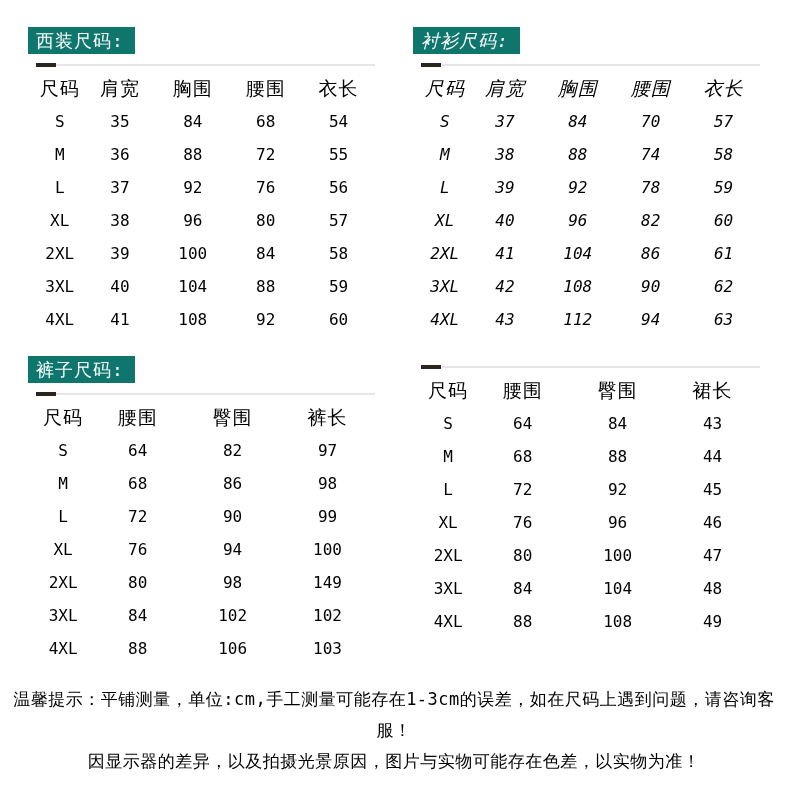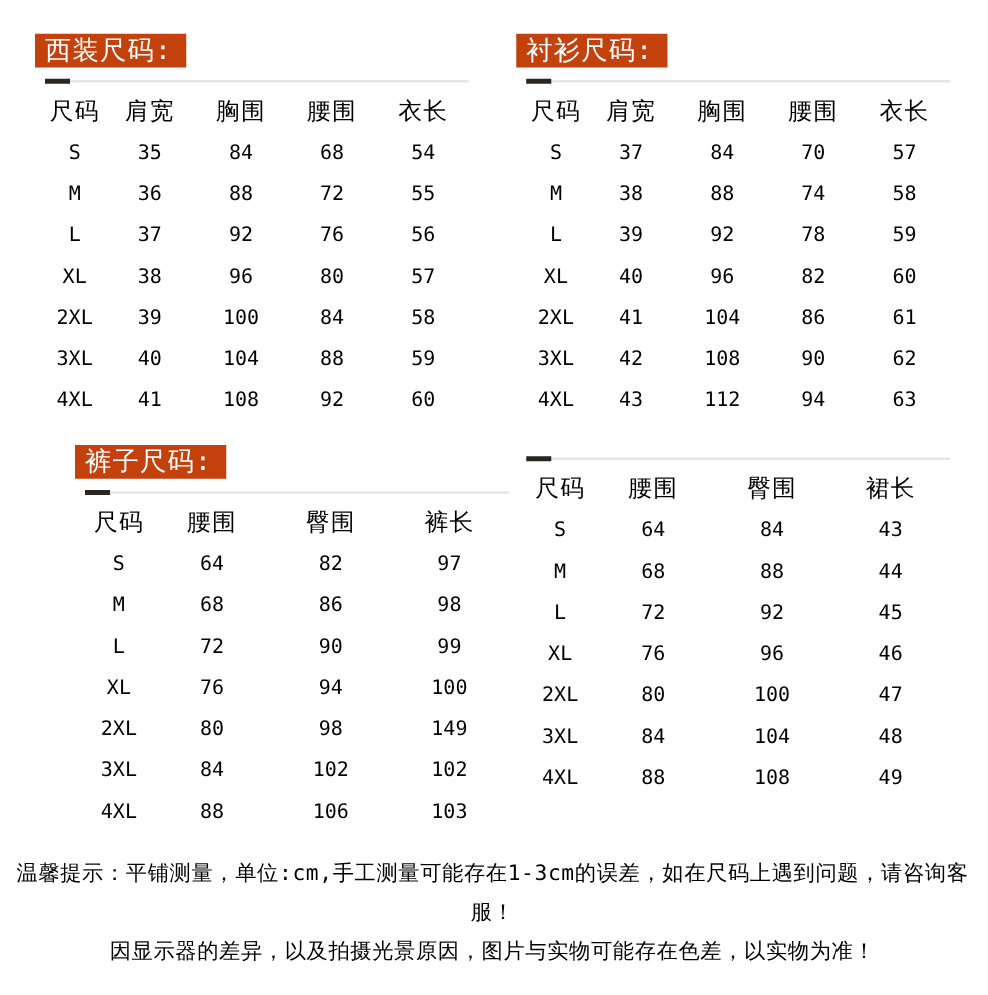--- a/index.html
+++ b/index.html
@@ -13,29 +13,29 @@
     height: 796px;
     font-family: "DejaVu Sans Mono", "Liberation Mono", monospace;
     color: #000000;
     overflow: hidden;
   }
   .panel {
     position: absolute;
     width: 347px;
   }
   .panel.top-left  { left: 28px;  top: 27px;  }
-  .panel.top-right { left: 413px; top: 27px;  }
-  .panel.bot-left  { left: 28px;  top: 356px; margin-left: 32px; }
+  .panel.top-right { left: 413px; top: 27px; font-style: italic;  }
+  .panel.bot-left  { left: 28px;  top: 356px; }
   .panel.bot-right { left: 413px; top: 356px; }
 
   .label-box {
     display: inline-block;
-    background: #c2410c;
+    background: #0f766e;
     color: #ffffff;
-    font-size: 21px;
+    font-size: 18px;
     line-height: 27px;
     height: 27px;
     padding: 0 11px 0 8px;
     letter-spacing: 1px;
   }
   .divider {
     position: relative;
     margin: 9px 0 0 8px;
     height: 4px;
   }

